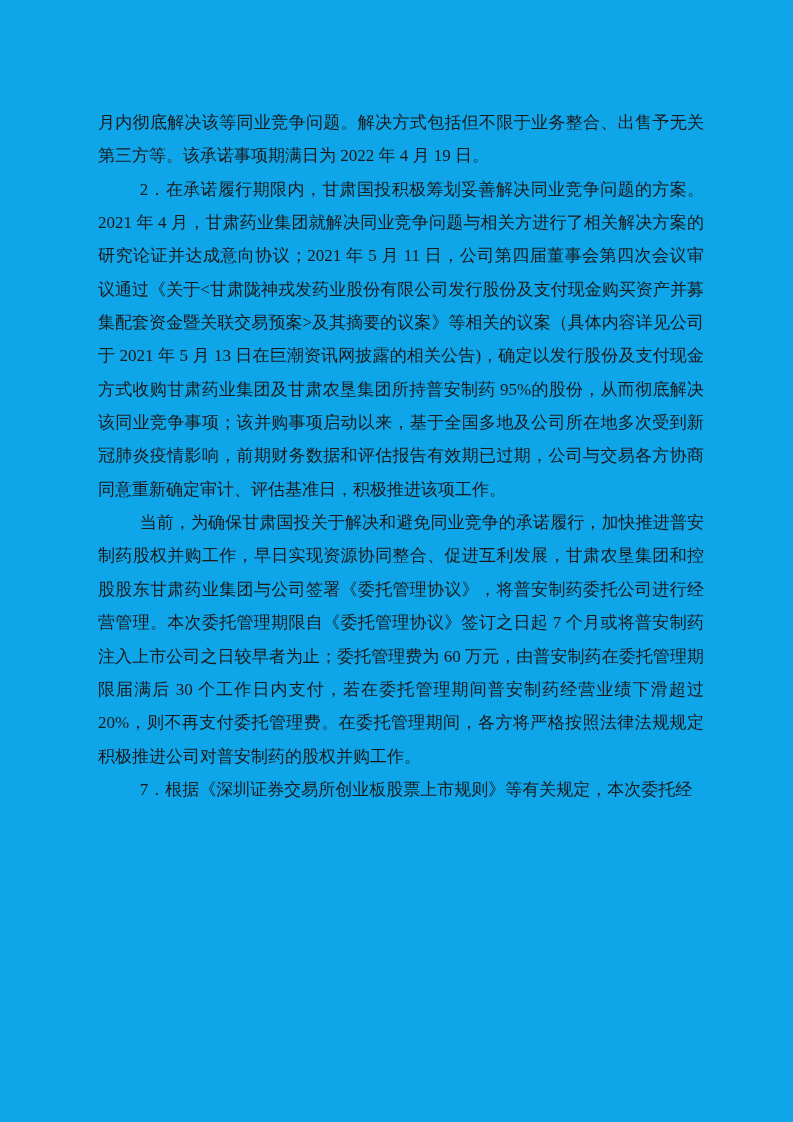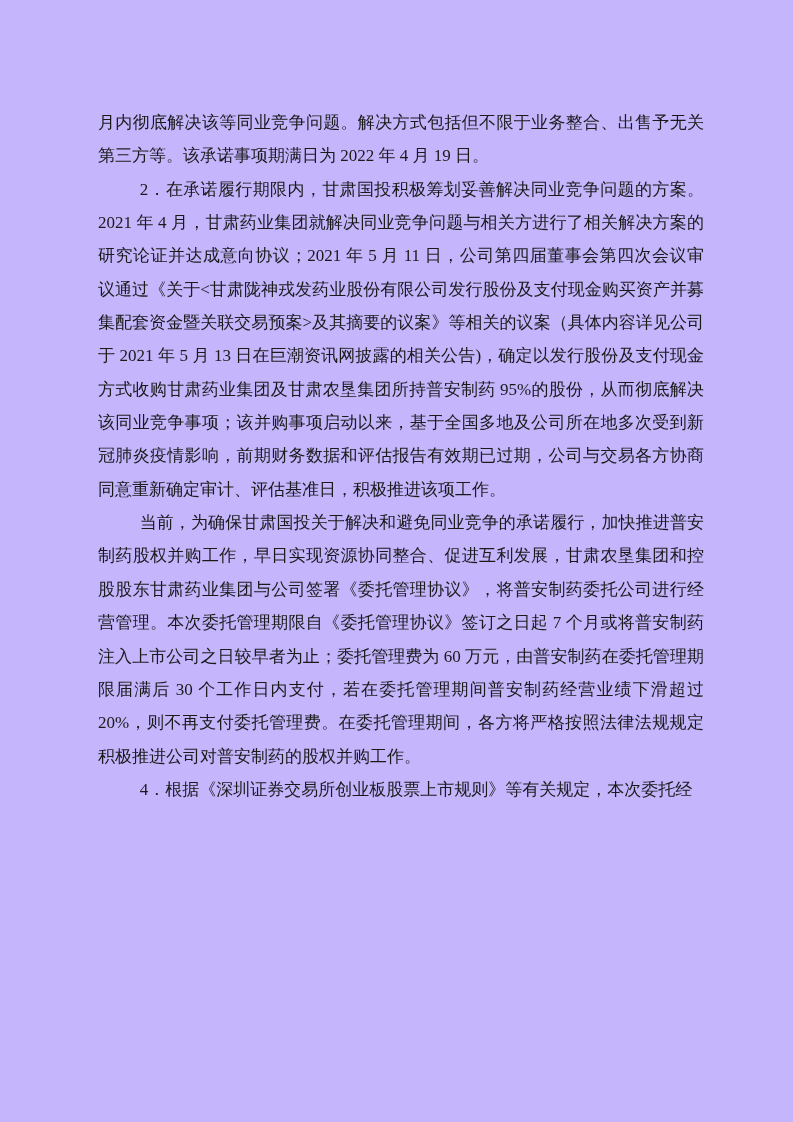--- a/index.html
+++ b/index.html
@@ -4,21 +4,21 @@
 <style>
   html, body {
     margin: 0;
     padding: 0;
     background: #ffffff;
   }
   .page {
     position: relative;
     width: 793px;
     height: 1122px;
-    background: #c4b5fd;
+    background: #0ea5e9;
     overflow: hidden;
   }
   .doc {
     position: absolute;
     left: 98px;
     top: 106px;
     width: 606px;
     color: #1a1a1a;
     font-family: "Liberation Serif", "DejaVu Serif", serif;
     font-size: 17px;
@@ -35,15 +35,15 @@
   }
 </style>
 </head>
 <body>
 
 <div class="page">
   <div class="doc">
     <p>月内彻底解决该等同业竞争问题。解决方式包括但不限于业务整合、出售予无关第三方等。该承诺事项期满日为 2022 年 4 月 19 日。</p>
     <p class="indented">2．在承诺履行期限内，甘肃国投积极筹划妥善解决同业竞争问题的方案。2021 年 4 月，甘肃药业集团就解决同业竞争问题与相关方进行了相关解决方案的研究论证并达成意向协议；2021 年 5 月 11 日，公司第四届董事会第四次会议审议通过《关于&lt;甘肃陇神戎发药业股份有限公司发行股份及支付现金购买资产并募集配套资金暨关联交易预案&gt;及其摘要的议案》等相关的议案（具体内容详见公司于 2021 年 5 月 13 日在巨潮资讯网披露的相关公告)，确定以发行股份及支付现金方式收购甘肃药业集团及甘肃农垦集团所持普安制药 95%的股份，从而彻底解决该同业竞争事项；该并购事项启动以来，基于全国多地及公司所在地多次受到新冠肺炎疫情影响，前期财务数据和评估报告有效期已过期，公司与交易各方协商同意重新确定审计、评估基准日，积极推进该项工作。</p>
     <p class="indented">当前，为确保甘肃国投关于解决和避免同业竞争的承诺履行，加快推进普安制药股权并购工作，早日实现资源协同整合、促进互利发展，甘肃农垦集团和控股股东甘肃药业集团与公司签署《委托管理协议》，将普安制药委托公司进行经营管理。本次委托管理期限自《委托管理协议》签订之日起 7 个月或将普安制药注入上市公司之日较早者为止；委托管理费为 60 万元，由普安制药在委托管理期限届满后 30 个工作日内支付，若在委托管理期间普安制药经营业绩下滑超过 20%，则不再支付委托管理费。在委托管理期间，各方将严格按照法律法规规定积极推进公司对普安制药的股权并购工作。</p>
-    <p class="indented">4．根据《深圳证券交易所创业板股票上市规则》等有关规定，本次委托经</p>
+    <p class="indented">7．根据《深圳证券交易所创业板股票上市规则》等有关规定，本次委托经</p>
   </div>
 </div>
 
 </body></html>

